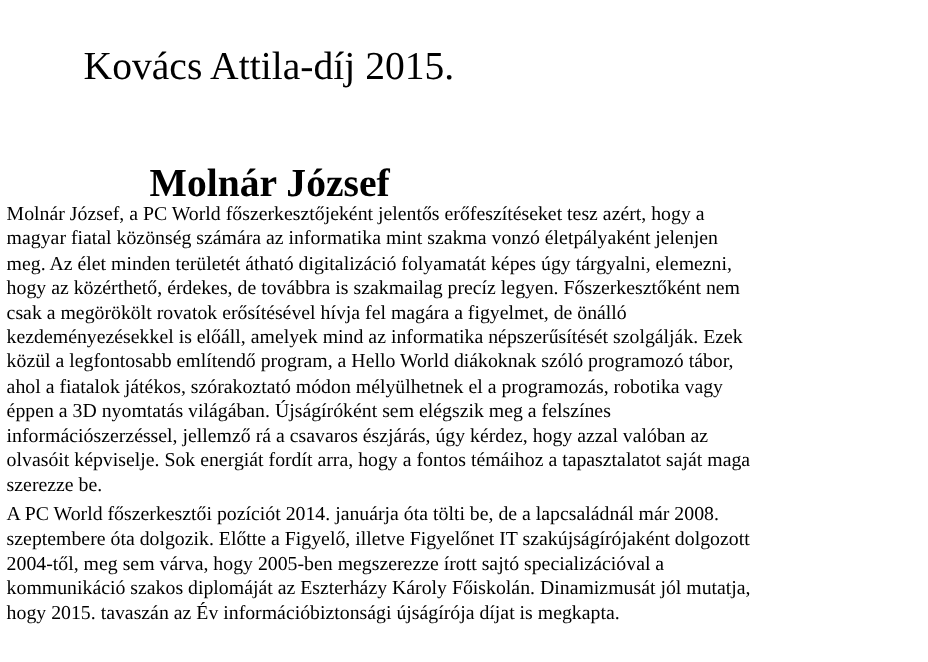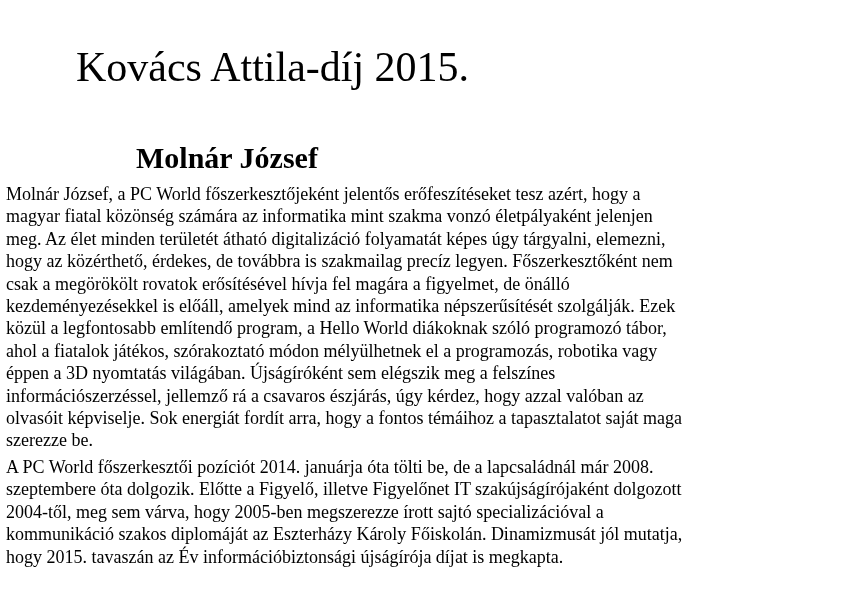--- a/index.html
+++ b/index.html
@@ -18,30 +18,30 @@
   .page {
     position: relative;
     width: 844px;
     height: 602px;
     background: #ffffff;
   }
   .award-title {
     position: absolute;
     left: 76px;
     top: 18px;
-    font-size: 42px;
+    font-size: 36px;
     line-height: 1;
     font-weight: 400;
     white-space: nowrap;
   }
   .laureate-name {
     position: absolute;
     left: 136px;
     top: 118px;
-    font-size: 30px;
+    font-size: 36px;
     line-height: 1;
     font-weight: 700;
     white-space: nowrap;
   }
   .bio {
     position: absolute;
     left: 6px;
     top: 183px;
     width: 820px;
     font-size: 18px;

